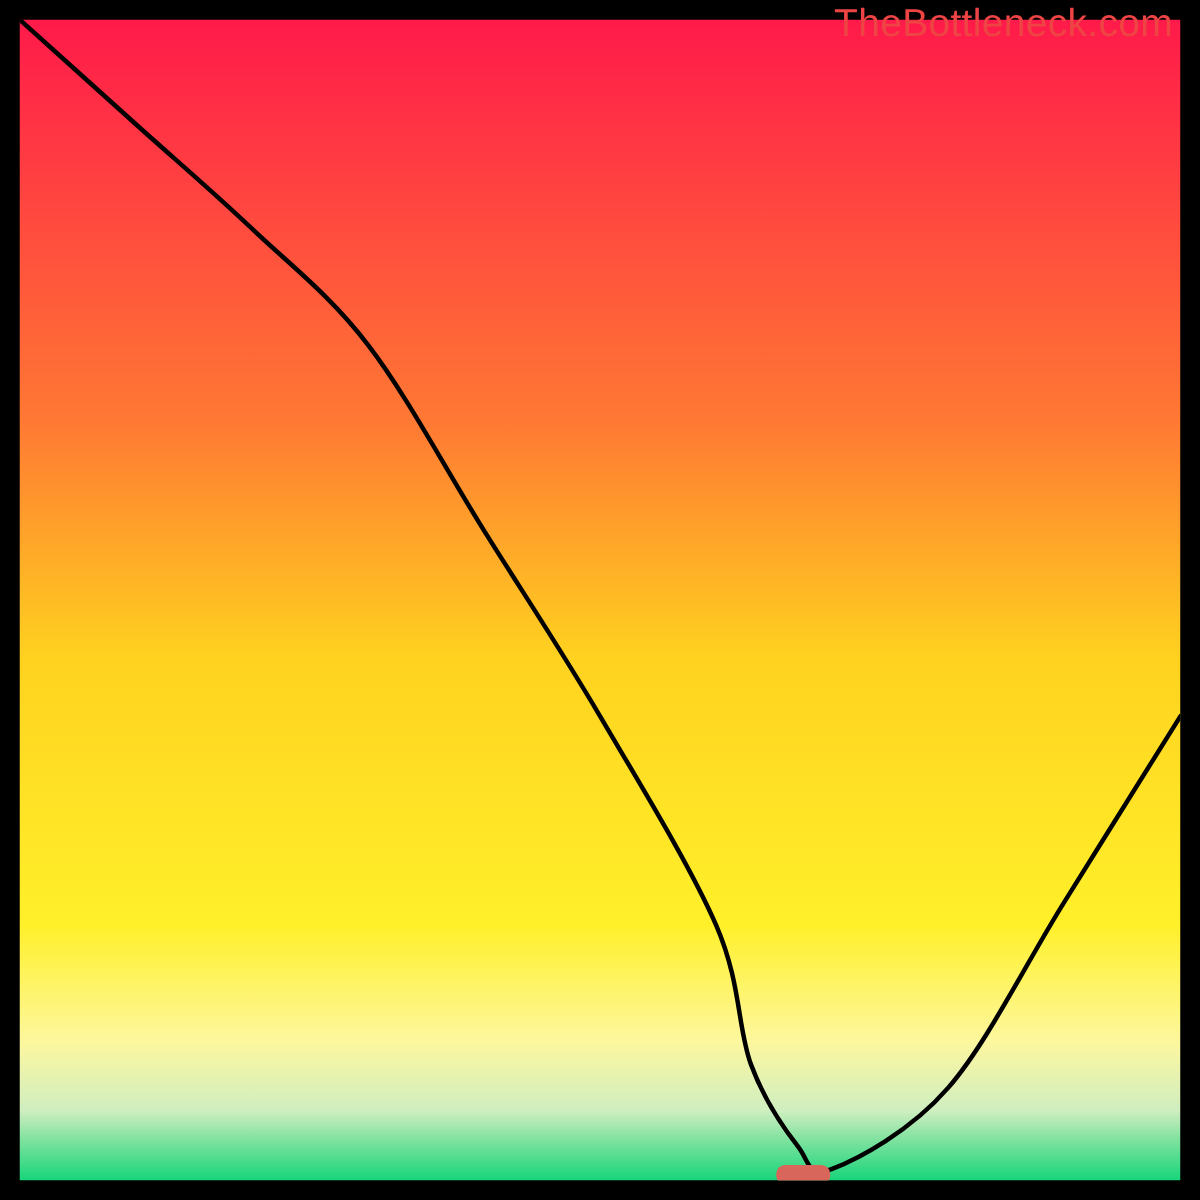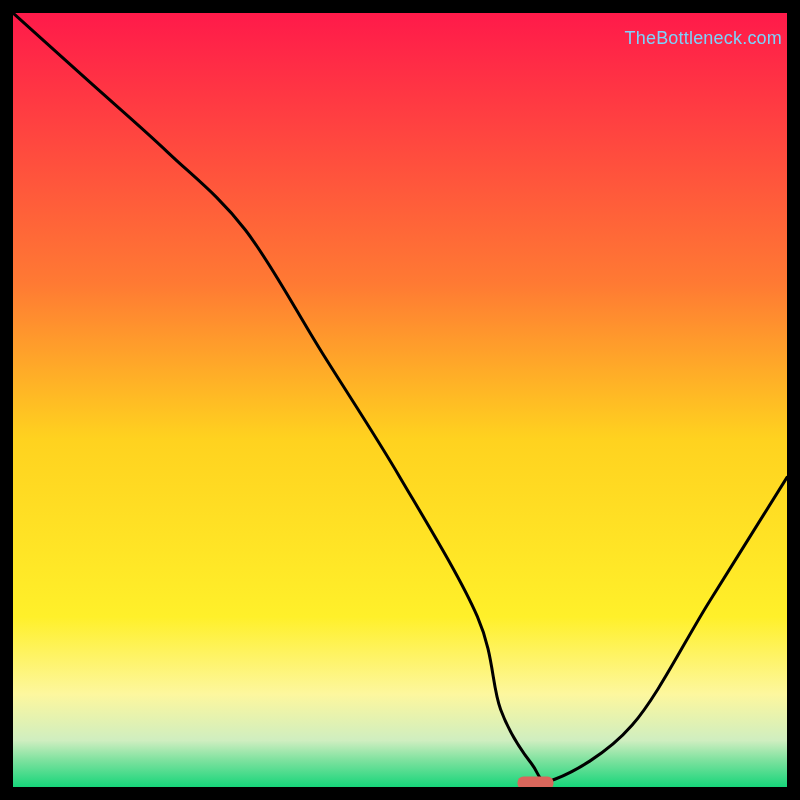--- a/index.html
+++ b/index.html
@@ -23,26 +23,25 @@
     position: absolute;
     left: 0;
     top: 0;
     width: 774px;
     height: 774px;
   }
   .watermark {
     position: absolute;
     top: 0px;
     right: 18px;
-    color: #7dd3fc;
-    font-size: 18px;
+    color: #ef4444;
+    font-size: 26px;
     font-weight: 500;
     letter-spacing: 0.2px;
     user-select: none;
-    margin-top: 28px;
   }
 </style>
 </head>
 <body>
 
 <div class="frame">
   <svg class="plot" viewBox="0 0 774 774" preserveAspectRatio="none">
     <defs>
       <linearGradient id="bg-grad" x1="0" y1="0" x2="0" y2="1">
           <stop offset="0.00%" stop-color="#ff1a4a"></stop>

